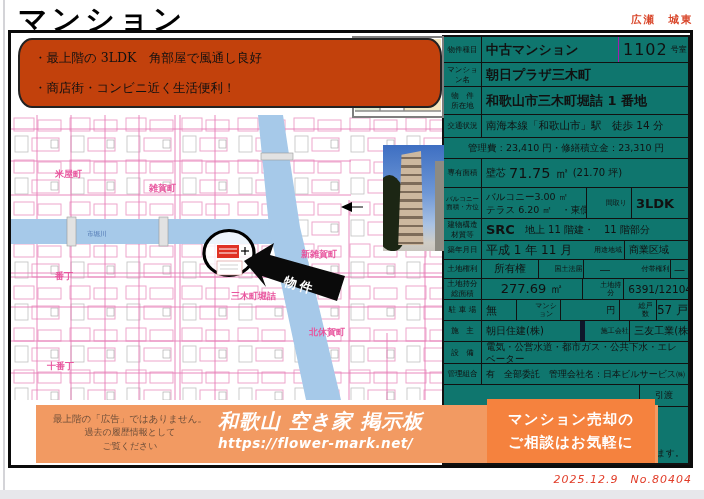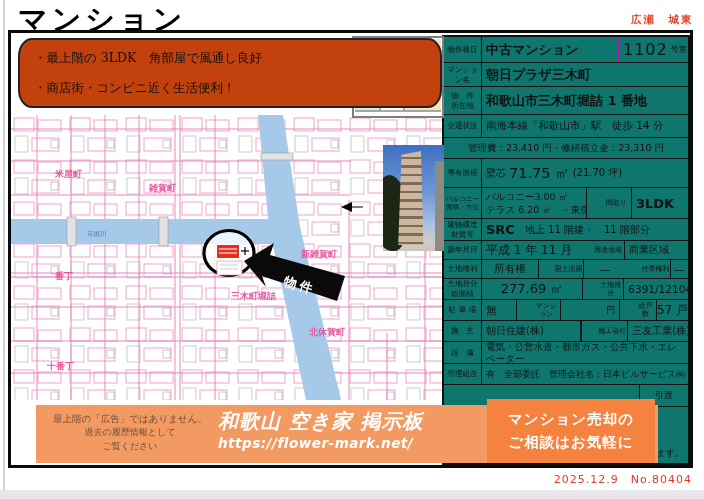--- a/index.html
+++ b/index.html
@@ -46,21 +46,21 @@
   #banner-disclaimer{position:absolute;left:6px;top:7px;width:176px;text-align:center;color:#6e4f3a;line-height:1.5;}
   #banner-disclaimer .d1{font-size:9.5px;}
   #banner-disclaimer .d2{font-size:9px;}
   #banner-center{position:absolute;left:182px;top:2px;width:292px;text-align:left;color:#fff;font-style:italic;}
   #banner-title{font-size:20px;font-weight:800;letter-spacing:1px;line-height:1.4;}
   #banner-url{font-size:13.5px;font-weight:bold;letter-spacing:0.5px;}
   #promo-box{position:absolute;left:476px;top:366px;width:168px;height:64px;background:#f5823e;z-index:6;
     display:flex;flex-direction:column;align-items:center;justify-content:center;color:#fff;
     font-size:14.5px;font-weight:800;line-height:1.6;letter-spacing:1px;}
   
-  #date-number{right:12px;top:472px;font-size:11px;color:#e13c28;letter-spacing:1px;}
+  #date-number{right:12px;top:472px;font-size:11px;color:#e13c28;letter-spacing:1px;font-style:italic;}
 </style>
 </head>
 <body>
 
 <div id="page">
   <div class="abs" id="left-edge"></div>
   <div class="abs" id="bottom-strip"></div>
   <div class="abs" id="page-title">マンション</div>
   <div class="abs" id="district-tags">広瀬　城東</div>
 
@@ -254,21 +254,21 @@
       <div class="tr" style="height:21px">
         <div class="th">駐 車 場</div>
         <div class="td" style="flex:0 0 26px;border-right:1px solid #111;font-size:11px">無</div>
         <div class="th2" style="width:38px;border-left:none">マンション</div>
         <div class="td" style="flex:0 0 50px;justify-content:flex-end;font-size:9px;border-right:1px solid #111">円</div>
         <div class="th2" style="width:28px;border-left:none">総戸数</div>
         <div class="td grow" style="justify-content:center;font-size:12px">57 戸</div>
       </div>
       <div class="tr" style="height:21px">
         <div class="th">施　主</div>
-        <div class="td" style="flex:0 0 90px;font-size:10px;border-right:2px solid #0f172a">朝日住建(株)</div>
+        <div class="td" style="flex:0 0 90px;font-size:10px;border-right:5px solid #0f172a">朝日住建(株)</div>
         <div class="th2" style="width:34px;border-left:none">施工会社</div>
         <div class="td grow" style="font-size:10px">三友工業(株)</div>
       </div>
       <div class="tr" style="height:22px">
         <div class="th">設　備</div>
         <div class="td grow" style="font-size:9.5px;white-space:normal;line-height:1.25">電気・公営水道・都市ガス・公共下水・エレベーター</div>
       </div>
       <div class="tr" style="height:21px">
         <div class="th">管理組合</div>
         <div class="td grow" style="font-size:9px">有　全部委託　管理会社名：日本ビルサービス㈱</div>

